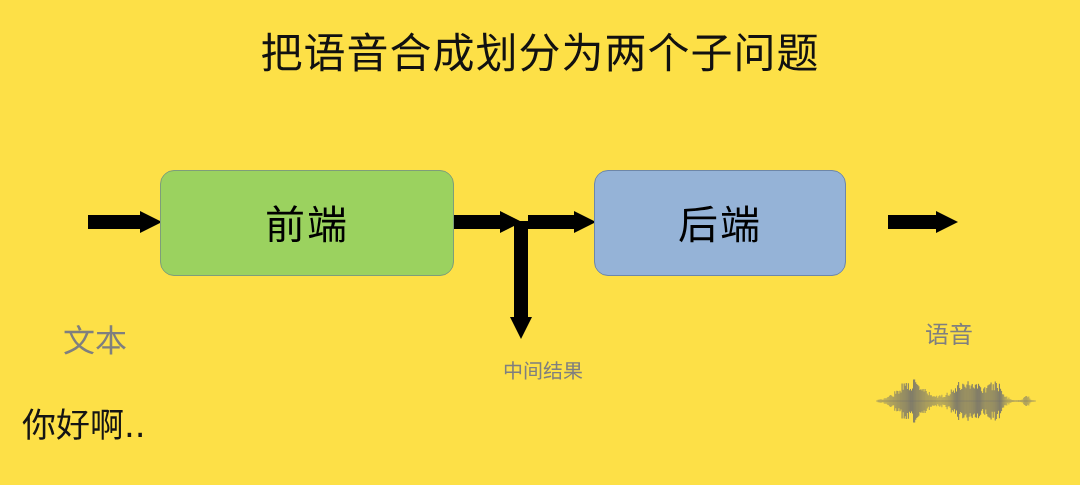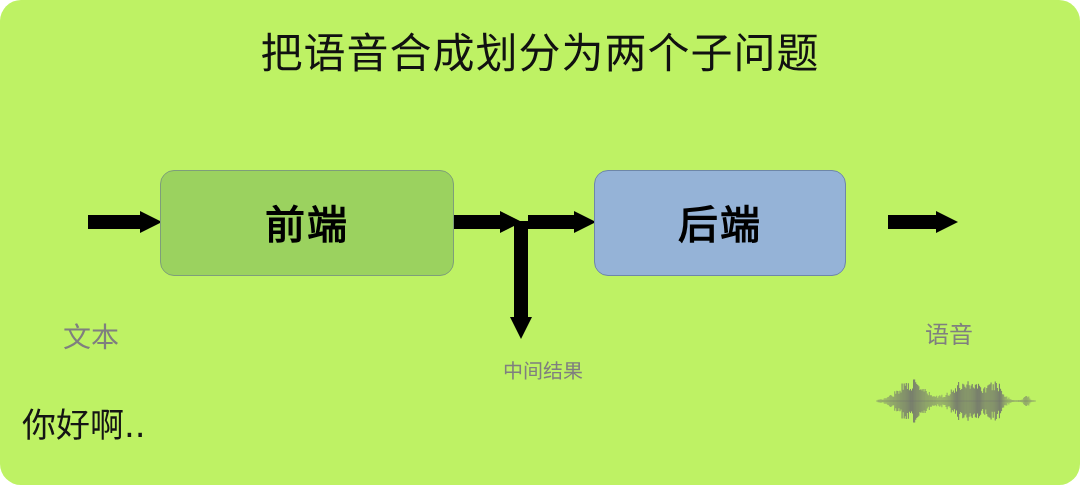--- a/index.html
+++ b/index.html
@@ -8,23 +8,22 @@
     padding: 0;
     background: #ffffff;
   }
   body {
     font-family: "DejaVu Sans", "Liberation Sans", sans-serif;
   }
   .slide {
     position: relative;
     width: 1080px;
     height: 485px;
-    background: #bef264;
+    background: #fde047;
     overflow: hidden;
-    border-radius: 21px;
   }
 
   
   .slide-title {
     position: absolute;
     left: 0;
     top: 28px;
     width: 1080px;
     text-align: center;
     font-size: 42px;
@@ -37,21 +36,21 @@
 
   
   .proc-box {
     position: absolute;
     box-sizing: border-box;
     border-radius: 14px;
     display: flex;
     align-items: center;
     justify-content: center;
     font-size: 40px;
-    font-weight: bold;
+    font-weight: normal;
     color: #000000;
     letter-spacing: 2px;
   }
   .proc-box .proc-label {
     display: block;
     transform: translateY(-1px);
   }
   .box-frontend {
     left: 160px;
     top: 170px;
@@ -140,21 +139,21 @@
   
   .caption {
     position: absolute;
     color: #7F7F7F;
     font-weight: 400;
     white-space: nowrap;
   }
   .caption-text {
     left: 63px;
     top: 315px;
-    font-size: 28px;
+    font-size: 32px;
   }
   .caption-speech {
     left: 925px;
     top: 315px;
     font-size: 24px;
   }
   .caption-intermediate {
     left: 467px;
     top: 355px;
     font-size: 20px;

